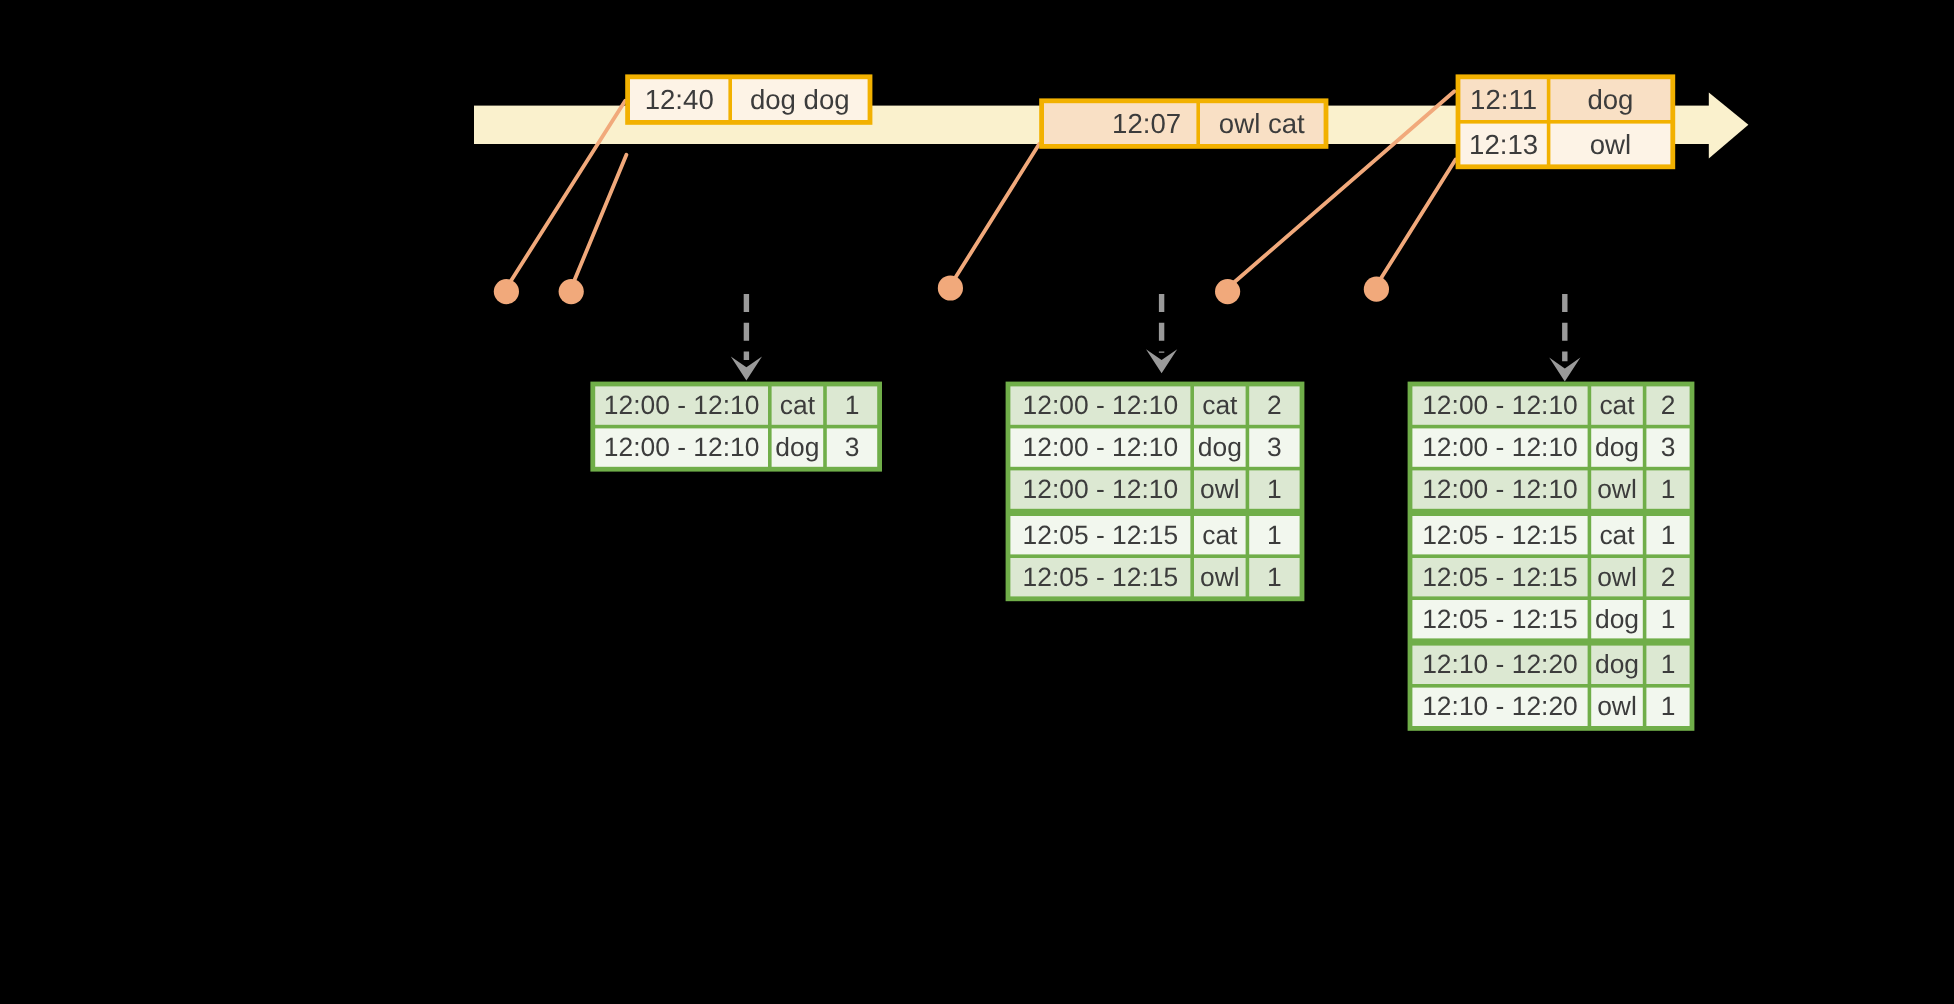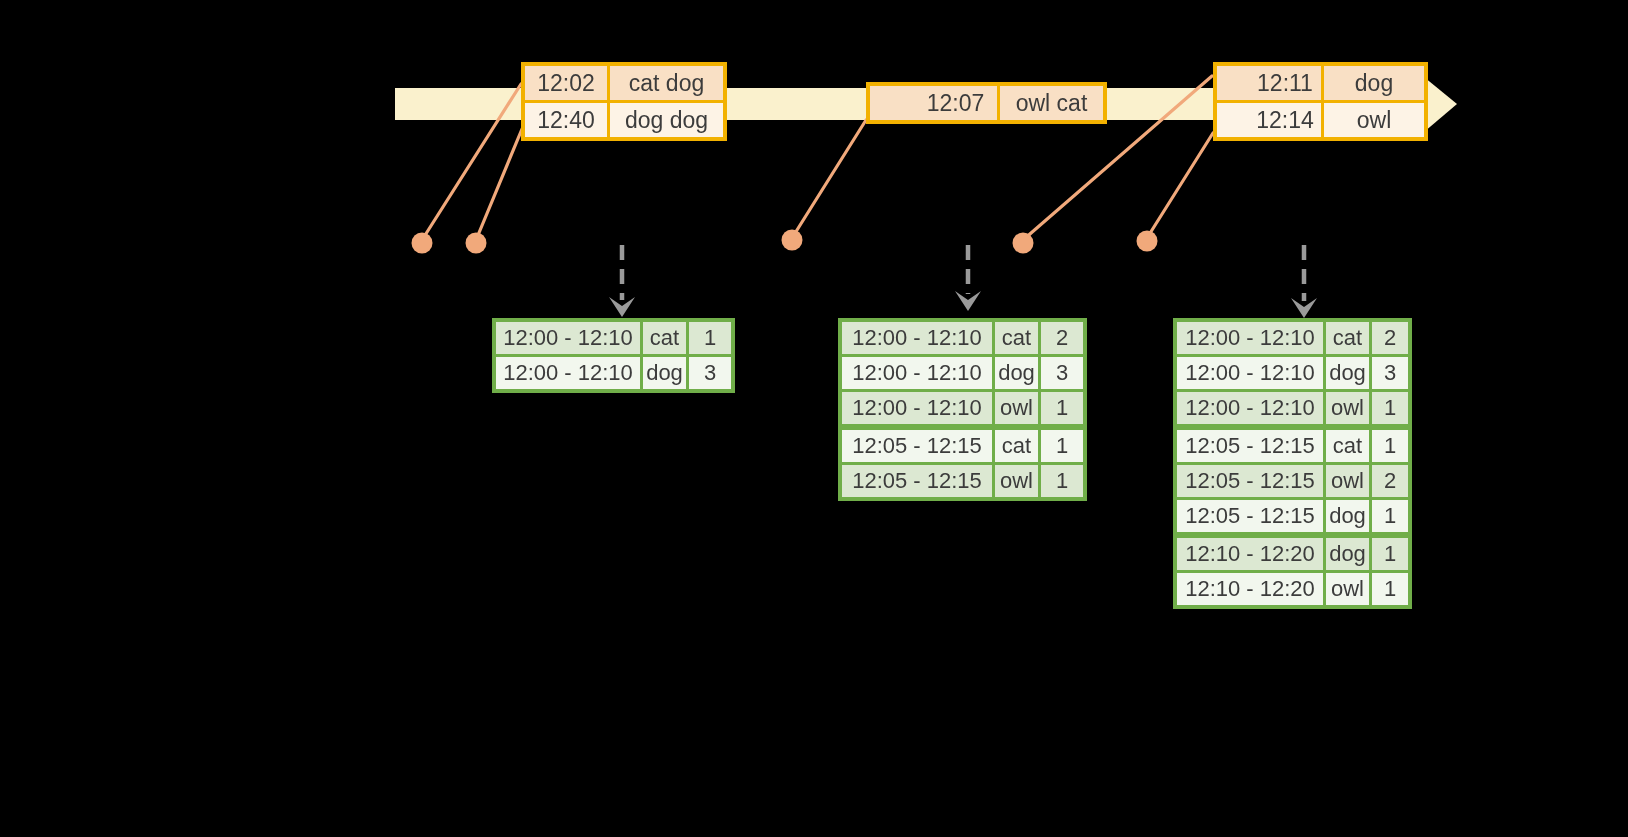--- a/index.html
+++ b/index.html
@@ -26,21 +26,21 @@
     position:absolute; z-index:2; background:var(--c-event-border);
     padding:4px; display:flex; flex-direction:column; gap:3px; box-sizing:border-box;
   }
   .ev-row{display:flex; gap:3px;}
   .ev-cell{height:34px; display:flex; align-items:center; justify-content:center;
     font-size:23px; line-height:1;}
   .ev-row.bg-a > div{background:var(--c-event-row-odd);}
   .ev-row.bg-b > div{background:var(--c-event-row-even);}
   .et1{left:521px; top:62px;}  .et1 .ev-time{width:82px;}  .et1 .ev-words{width:113px;}
   .et2{left:866px; top:82px;}  .et2 .ev-time{width:83px;padding-left:44px;}  .et2 .ev-words{width:103px;}
-  .et3{left:1213px; top:62px;} .et3 .ev-time{width:72px;padding-left:32px;}  .et3 .ev-words{width:100px;}
+  .et3{left:1213px; top:62px;} .et3 .ev-time{width:72px;}  .et3 .ev-words{width:100px;}
 
   
   .result-table{
     position:absolute; z-index:2; background:var(--c-result-border);
     padding:4px; display:flex; flex-direction:column; gap:3px; box-sizing:border-box;
   }
   .res-row{display:flex; gap:3px;}
   .res-row.group-start{margin-top:3px;}
   .res-cell{height:32px; display:flex; align-items:center; justify-content:center;
     font-size:22px; line-height:1;}
@@ -81,42 +81,38 @@
       <line class="trig" x1="968" y1="245" x2="968" y2="294"></line>
       <path class="trig-head" d="M955,291 L968,311 L981,291 L968,300 Z"></path>
     </g>
     <g>
       <line class="trig" x1="1304" y1="245" x2="1304" y2="301"></line>
       <path class="trig-head" d="M1291,298 L1304,318 L1317,298 L1304,307 Z"></path>
     </g>
   </svg>
 
   <div class="event-table et1">
-      <div class="ev-row bg-a">
-        <div class="ev-cell ev-time">12:02</div>
-        <div class="ev-cell ev-words">cat dog</div>
-      </div>
       <div class="ev-row bg-b">
         <div class="ev-cell ev-time">12:40</div>
         <div class="ev-cell ev-words">dog dog</div>
       </div>
     </div>
   <div class="event-table et2">
       <div class="ev-row bg-a">
         <div class="ev-cell ev-time">12:07</div>
         <div class="ev-cell ev-words">owl cat</div>
       </div>
     </div>
   <div class="event-table et3">
       <div class="ev-row bg-a">
         <div class="ev-cell ev-time">12:11</div>
         <div class="ev-cell ev-words">dog</div>
       </div>
       <div class="ev-row bg-b">
-        <div class="ev-cell ev-time">12:14</div>
+        <div class="ev-cell ev-time">12:13</div>
         <div class="ev-cell ev-words">owl</div>
       </div>
     </div>
 
   <div class="result-table g1">
       <div class="res-row bg-a">
         <div class="res-cell res-window">12:00 - 12:10</div>
         <div class="res-cell res-word">cat</div>
         <div class="res-cell res-count">1</div>
       </div>

